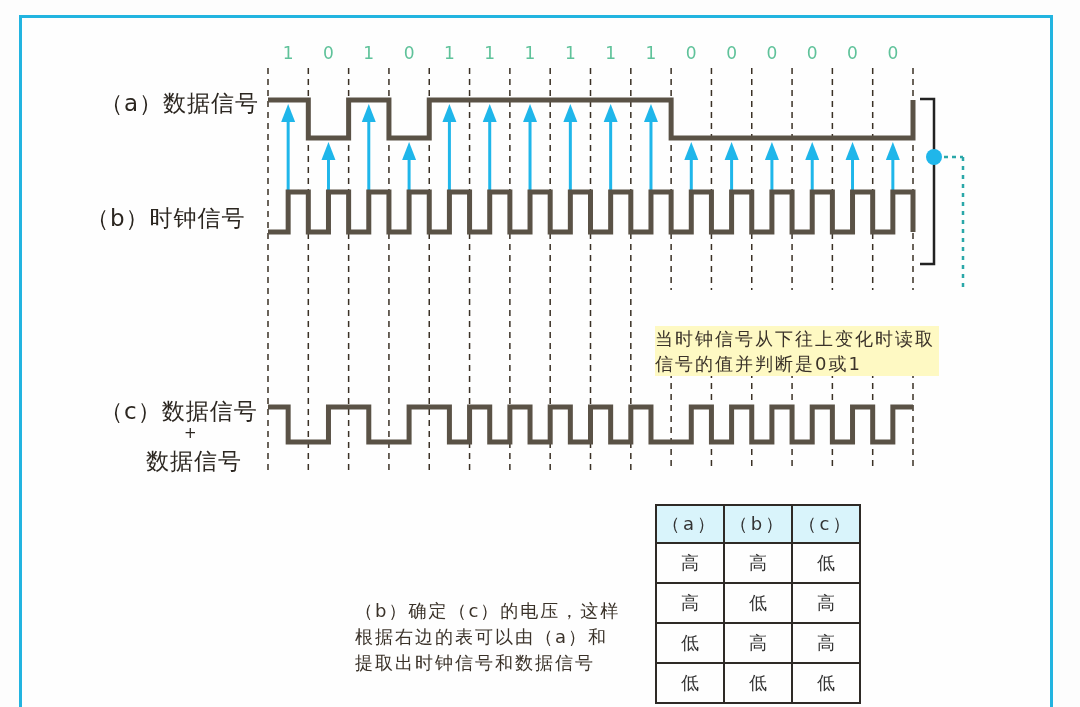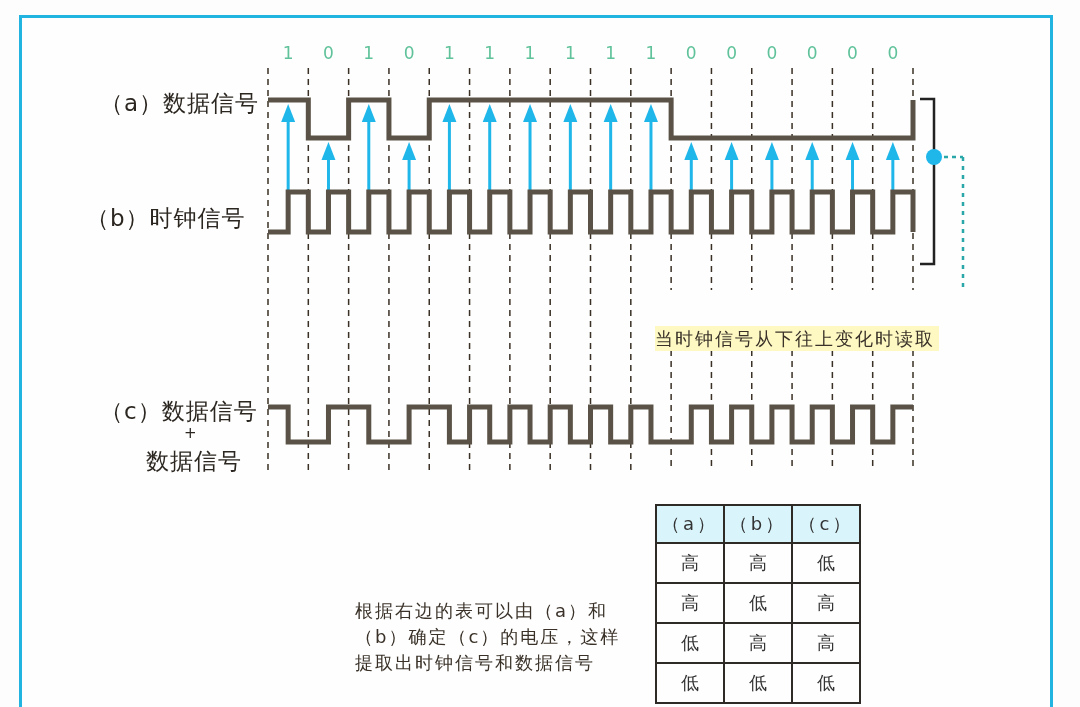--- a/index.html
+++ b/index.html
@@ -134,25 +134,26 @@
 </svg>
 
 <div class="label" style="left:100px; top:88px;">（a）数据信号</div>
 <div class="label" style="left:86px; top:203px;">（b）时钟信号</div>
 <div class="label" style="left:100px; top:396px;">（c）数据信号</div>
 <div class="label" style="left:184px; top:424px; font-size:15px;">+</div>
 <div class="label" style="left:146px; top:446px;text-align:right;">数据信号</div>
 
 <div class="note" style="left:655px; top:298px; background:#fef9c3; padding-right:4px;margin-top:28px;">
   <div>当时钟信号从下往上变化时读取</div>
+  <div>信号的值并判断是0或1</div>
 </div>
 
 <div class="note" style="left:355px; top:598px; line-height:26px;">
+  <div>（b）确定（c）的电压，这样</div>
   <div>根据右边的表可以由（a）和</div>
-  <div>（b）确定（c）的电压，这样</div>
   <div>提取出时钟信号和数据信号</div>
 </div>
 
 <table id="truth">
   <thead>
     <tr>
       <th>（a）</th>
       <th>（b）</th>
       <th>（c）</th>
     </tr>

